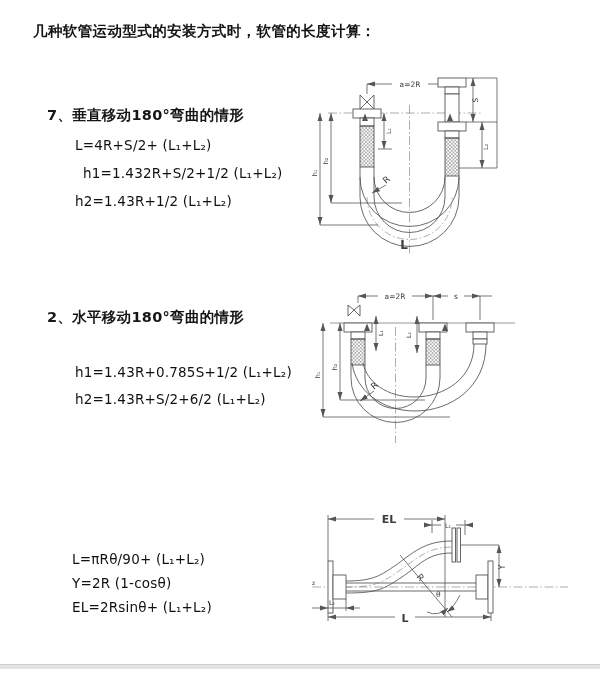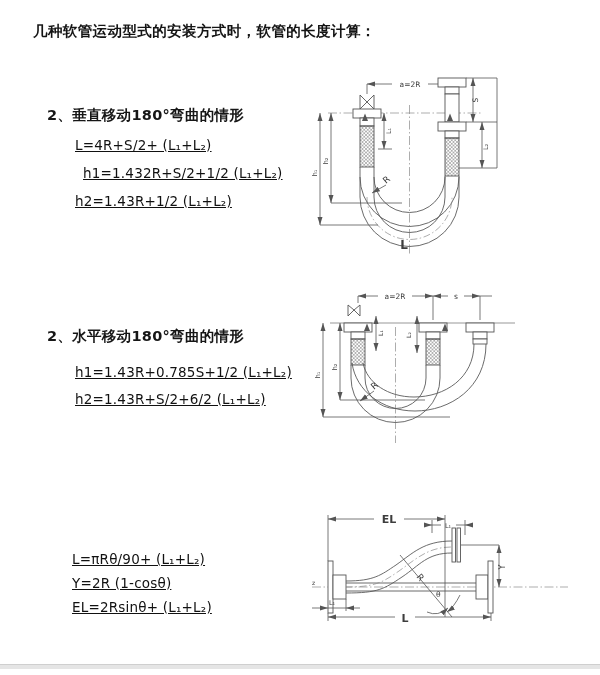--- a/index.html
+++ b/index.html
@@ -1,37 +1,37 @@
 <!DOCTYPE html>
 <html><head>
 <meta charset="utf-8">
 <style>
   html,body{margin:0;padding:0;background:#ffffff;}
   #page{position:relative;width:600px;height:669px;background:#ffffff;overflow:hidden;
         font-family:"DejaVu Sans","Liberation Sans",sans-serif;color:#1c1c1c;}
   .title{position:absolute;left:33px;top:22px;font-size:14.5px;font-weight:700;color:#141414;letter-spacing:0.4px;white-space:nowrap;}
   .sec-heading{position:absolute;font-size:14.5px;font-weight:700;color:#161616;letter-spacing:0.3px;white-space:nowrap;}
-  .formula{position:absolute;font-size:13.5px;font-weight:500;color:#111;letter-spacing:0.2px;white-space:nowrap;text-decoration:underline;}
+  .formula{position:absolute;font-size:13.5px;font-weight:500;color:#111;letter-spacing:0.2px;white-space:nowrap;}
   .diagram{position:absolute;}
   svg text{font-family:"DejaVu Sans","Liberation Sans",sans-serif;fill:#3d3d3d;}
   .page-edge{position:absolute;left:0;top:664px;width:600px;height:11px;background:#e5e5e5;border-top:1px solid #cfcfcf;}
 </style>
 </head>
 <body>
 
 <div id="page">
 
   <div class="title">几种软管运动型式的安装方式时，软管的长度计算：</div>
 
-  <div class="sec-heading" style="left:47px;top:106px;">2、垂直移动180°弯曲的情形</div>
+  <div class="sec-heading" style="left:47px;top:106px;">7、垂直移动180°弯曲的情形</div>
   <div class="formula" style="left:75px;top:137px;">L=4R+S/2+ (L₁+L₂)</div>
   <div class="formula" style="left:75px;top:165px;margin-left:8px;">h1=1.432R+S/2+1/2 (L₁+L₂)</div>
   <div class="formula" style="left:75px;top:193px;">h2=1.43R+1/2 (L₁+L₂)</div>
 
-  <div class="sec-heading" style="left:47px;top:308px;margin-top:19px;">2、水平移动180°弯曲的情形</div>
+  <div class="sec-heading" style="left:47px;top:308px;">2、水平移动180°弯曲的情形</div>
   <div class="formula" style="left:75px;top:364px;">h1=1.43R+0.785S+1/2 (L₁+L₂)</div>
   <div class="formula" style="left:75px;top:391px;">h2=1.43R+S/2+6/2 (L₁+L₂)</div>
 
   <div class="formula" style="left:72px;top:551px;">L=πRθ/90+ (L₁+L₂)</div>
   <div class="formula" style="left:72px;top:575px;">Y=2R (1-cosθ)</div>
   <div class="formula" style="left:72px;top:599px;">EL=2Rsinθ+ (L₁+L₂)</div>
 
   <svg class="diagram" style="left:310px;top:65px;" width="290" height="205" viewBox="0 0 290 205">
     <defs>
       <marker id="arr1" markerWidth="9" markerHeight="7" refX="8" refY="3" orient="auto-start-reverse" markerUnits="userSpaceOnUse">

